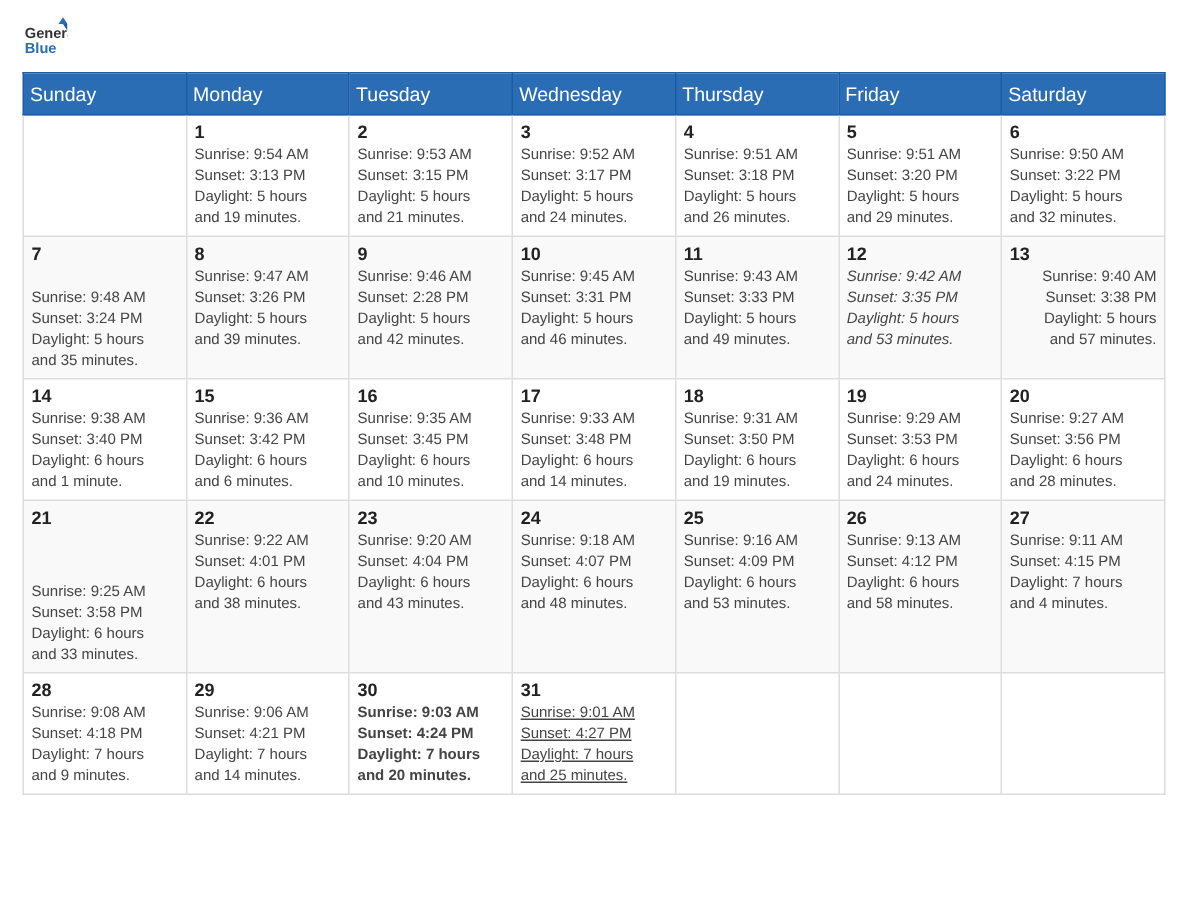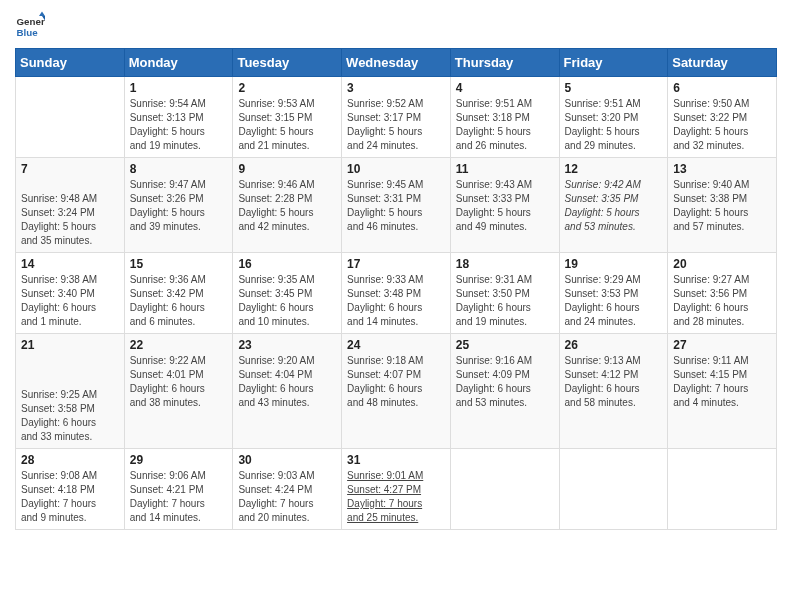--- a/index.html
+++ b/index.html
@@ -39,21 +39,21 @@
     }
     .calendar {
       width: 100%;
       border-collapse: collapse;
       border: 1px solid #ccc;
     }
     .calendar th {
       background-color: #2a6db5;
       color: #fff;
       font-size: 13px;
-      font-weight: bold;
+      font-weight: normal;
       padding: 6px 4px;
       text-align: left;
       border: 1px solid #1a5da5;
     }
     .calendar td {
       vertical-align: top;
       padding: 4px 5px;
       border: 1px solid #ddd;
       width: calc(100% / 7);
       min-height: 80px;
@@ -194,21 +194,21 @@
         </td>
         <td>
           <span class="day-number">12</span>
           <div class="day-info" style="white-space: pre-line; font-style: italic;">Sunrise: 9:42 AM
 Sunset: 3:35 PM
 Daylight: 5 hours
 and 53 minutes.</div>
         </td>
         <td>
           <span class="day-number">13</span>
-          <div class="day-info" style="white-space: pre-line;">Sunrise: 9:40 AM
+          <div class="day-info" style="white-space: pre-line; text-align: right;">Sunrise: 9:40 AM
 Sunset: 3:38 PM
 Daylight: 5 hours
 and 57 minutes.</div>
         </td>
       </tr>
       <tr>
         <td>
           <span class="day-number">14</span>
           <div class="day-info" style="white-space: pre-line;">Sunrise: 9:38 AM
 Sunset: 3:40 PM
@@ -319,21 +319,21 @@
         </td>
         <td>
           <span class="day-number">29</span>
           <div class="day-info" style="white-space: pre-line;">Sunrise: 9:06 AM
 Sunset: 4:21 PM
 Daylight: 7 hours
 and 14 minutes.</div>
         </td>
         <td>
           <span class="day-number">30</span>
-          <div class="day-info" style="white-space: pre-line;">Sunrise: 9:03 AM
+          <div class="day-info" style="white-space: pre-line; font-weight: bold;">Sunrise: 9:03 AM
 Sunset: 4:24 PM
 Daylight: 7 hours
 and 20 minutes.</div>
         </td>
         <td>
           <span class="day-number">31</span>
           <div class="day-info" style="white-space: pre-line; text-decoration: underline;">Sunrise: 9:01 AM
 Sunset: 4:27 PM
 Daylight: 7 hours
 and 25 minutes.</div>

